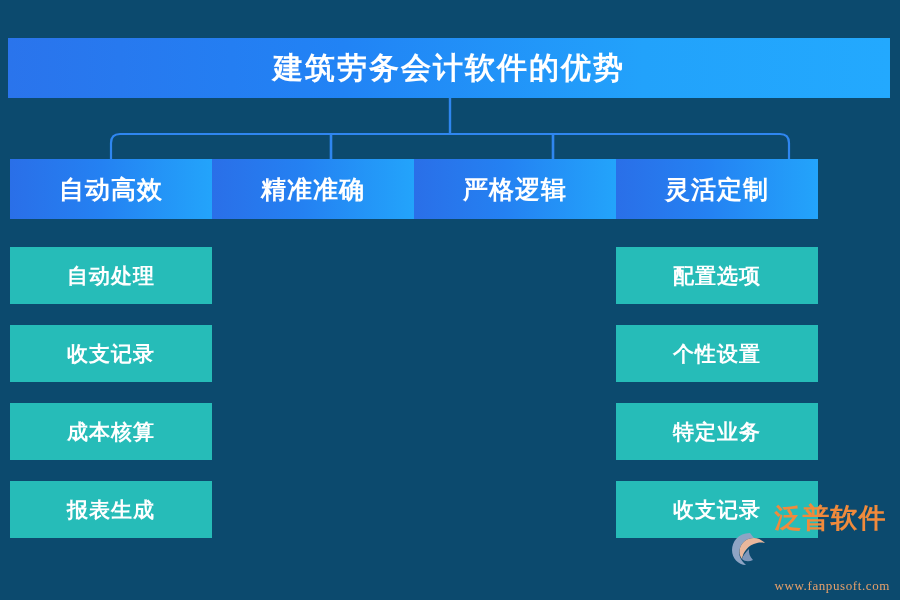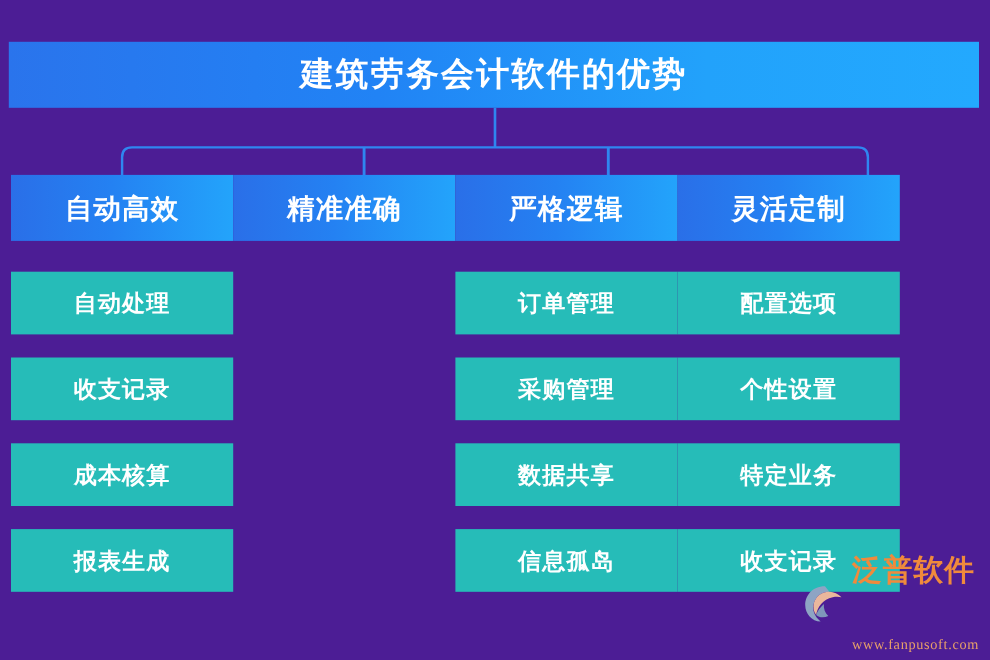--- a/index.html
+++ b/index.html
@@ -11,21 +11,21 @@
     width: 900px;
     height: 600px;
     background: #ffffff;
     font-family: "Liberation Serif", "DejaVu Serif", serif;
     overflow: hidden;
   }
   #canvas {
     position: relative;
     width: 900px;
     height: 600px;
-    background: #4c1d95;
+    background: #0c4a6e;
   }
 
   
   .title-bar {
     position: absolute;
     left: 8px;
     top: 38px;
     width: 882px;
     height: 60px;
     background: linear-gradient(90deg, #2a74ec 0%, #2183f5 38%, #22a2fb 72%, #23a9fe 100%);
@@ -163,26 +163,20 @@
         <div class="item-box">报表生成</div>
       </div>
     </div>
 
     <div class="column">
       <div class="col-header">精准准确</div>
     </div>
 
     <div class="column">
       <div class="col-header">严格逻辑</div>
-      <div class="col-items">
-        <div class="item-box">订单管理</div>
-        <div class="item-box">采购管理</div>
-        <div class="item-box">数据共享</div>
-        <div class="item-box">信息孤岛</div>
-      </div>
     </div>
 
     <div class="column">
       <div class="col-header">灵活定制</div>
       <div class="col-items">
         <div class="item-box">配置选项</div>
         <div class="item-box">个性设置</div>
         <div class="item-box">特定业务</div>
         <div class="item-box">收支记录</div>
       </div>

